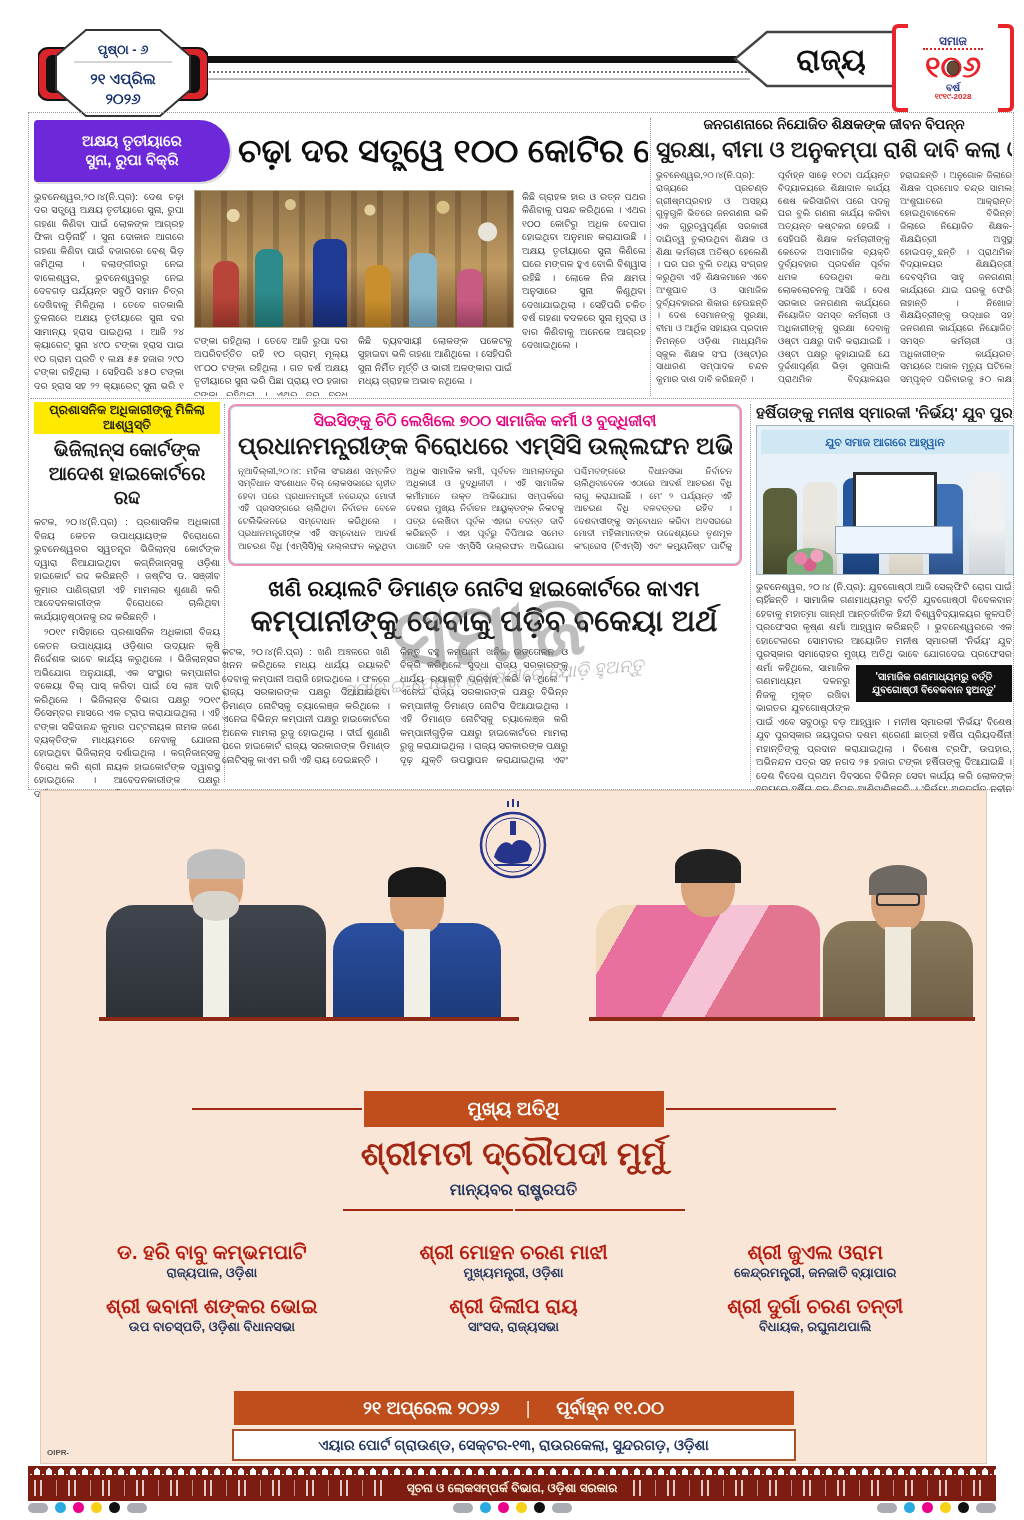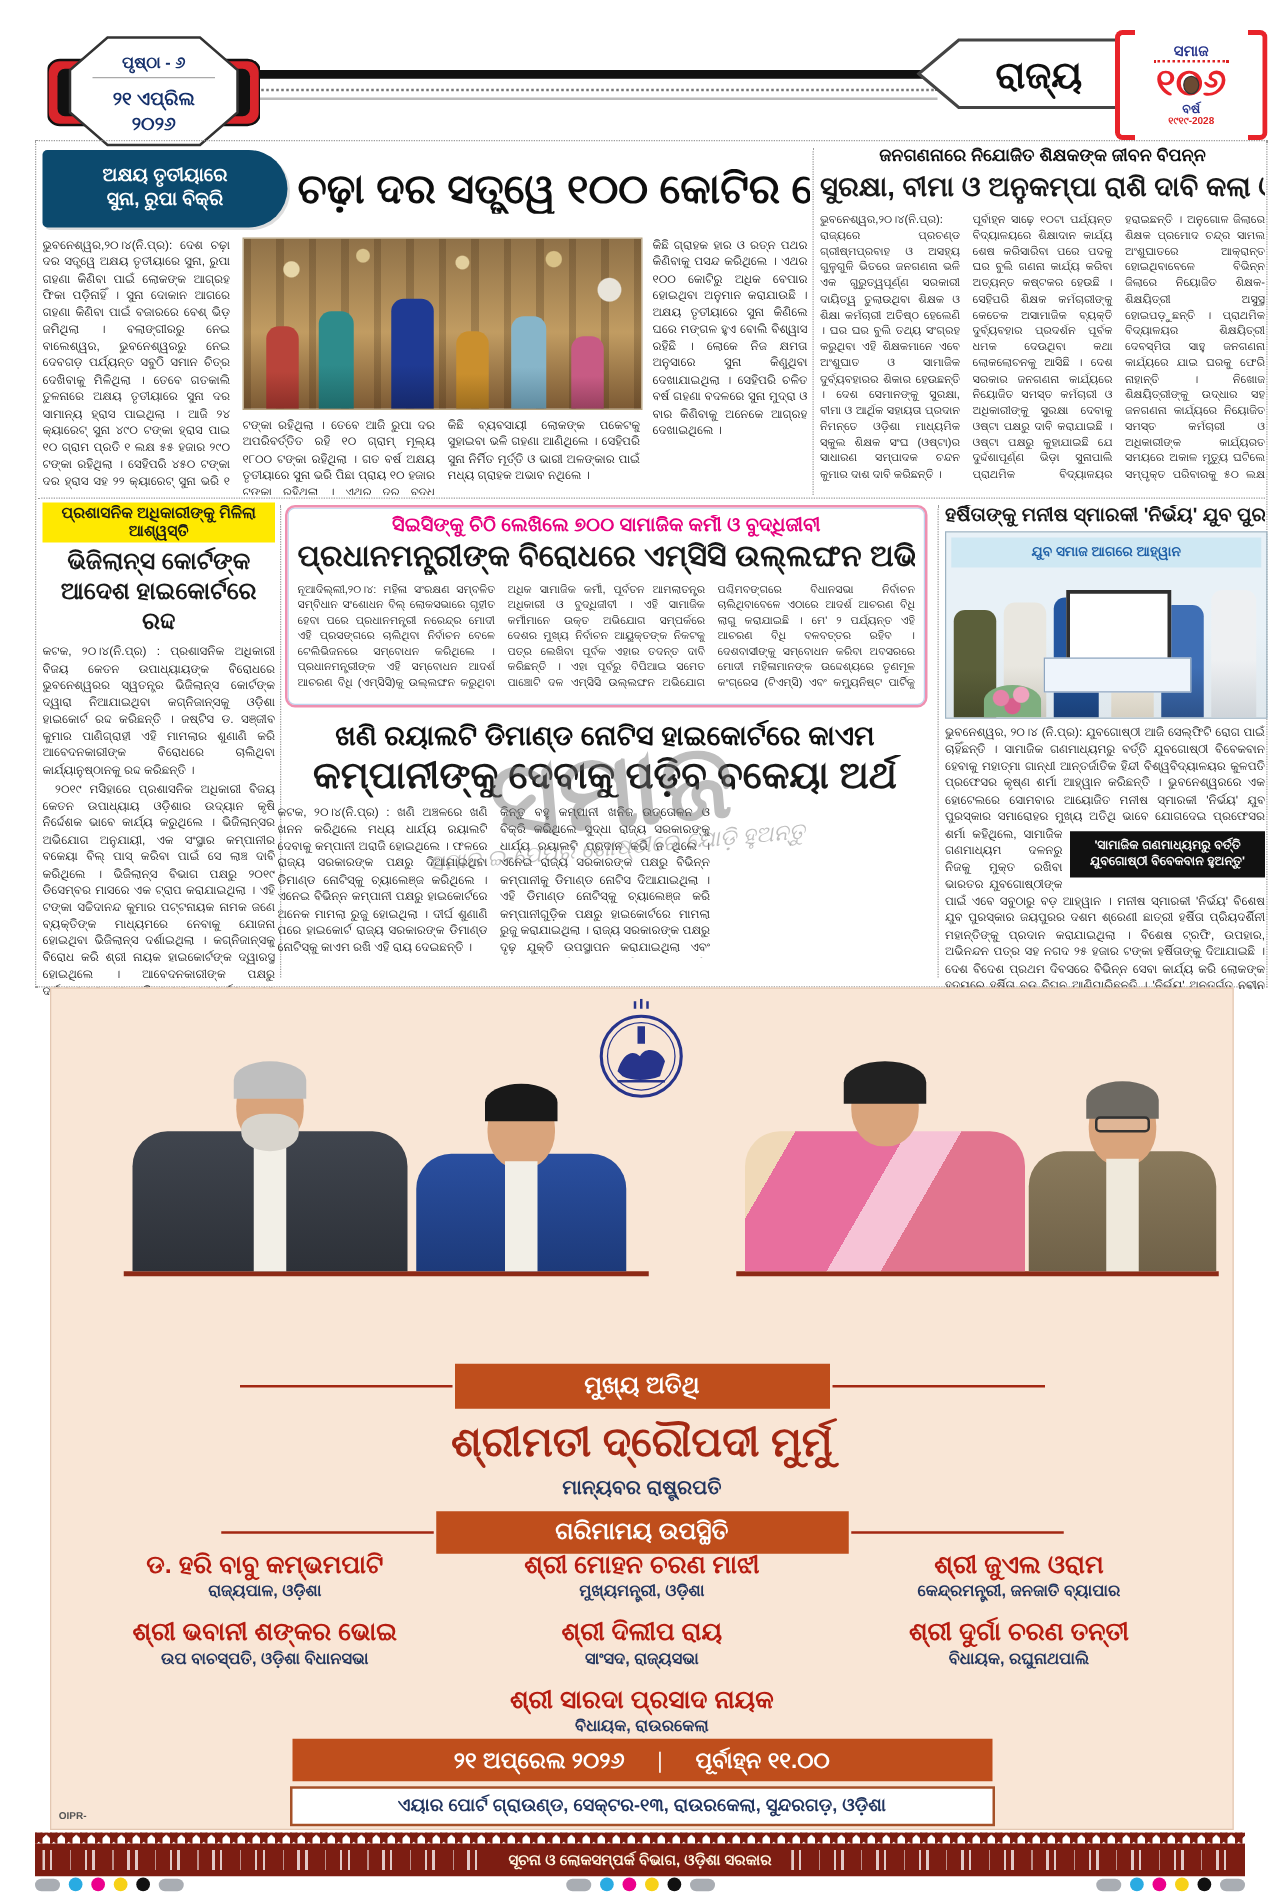--- a/index.html
+++ b/index.html
@@ -28,21 +28,21 @@
   
   .frame{position:absolute;left:28px;top:112px;width:984px;height:676px;border:1px dotted #9a9a9a;}
   .vdot{position:absolute;border-left:1px dotted #9a9a9a;}
   .hdot{position:absolute;border-top:1px dotted #9a9a9a;}
   
   .bodytext{font-size:9.5px;line-height:1.42;text-align:justify;color:#1c1c1c;overflow:hidden;}
   .kicker-center{font-weight:800;text-align:center;color:#101010;}
   
   .art-gold{position:absolute;left:34px;top:118px;width:614px;height:278px;}
   .gold-head{display:flex;align-items:center;gap:8px;height:66px;}
-  .gold-badge{width:196px;height:62px;background:#0c4a6e;border-radius:10px 80px 80px 10px;
+  .gold-badge{width:196px;height:62px;background:#6d28d9;border-radius:10px 80px 80px 10px;
               display:flex;flex-direction:column;align-items:center;justify-content:center;
               color:#fff;font-weight:800;font-size:15px;line-height:1.25;flex:none;box-shadow:2px 2px 0 #00000022;}
   .gold-headline{font-size:33px;font-weight:900;color:#0e0e0e;white-space:nowrap;overflow:hidden;}
   .gold-body{display:flex;gap:10px;margin-top:6px;}
   .gcolA{width:150px;height:204px;}
   .gmid{width:318px;}
   .gold-photo{position:relative;width:318px;height:136px;overflow:hidden;border:1px solid #b5a27f;
       background:linear-gradient(180deg,#8f7148 0%,#c19c62 55%,#7c5a34 100%);}
   .gold-photo::before{content:"";position:absolute;inset:0;
       background:radial-gradient(circle at 12% 18%,#e7d6a8 0 6px,transparent 7px),
@@ -331,21 +331,20 @@
 
     <div class="ad-row" style="top:300px;">
       <div class="ad-line"></div>
       <div class="ad-chip chip-chief">ମୁଖ୍ୟ ଅତିଥି</div>
       <div class="ad-line"></div>
     </div>
     <div class="ad-name-main">ଶ୍ରୀମତୀ ଦ୍ରୌପଦୀ ମୁର୍ମୁ</div>
     <div class="ad-role-main">ମାନ୍ୟବର ରାଷ୍ଟ୍ରପତି</div>
     <div class="ad-row" style="top:418px;">
       <div class="ad-line"></div>
-      <div class="ad-chip chip-presence">ଗରିମାମୟ ଉପସ୍ଥିତି</div>
       <div class="ad-line"></div>
     </div>
 
     <div class="dig-grid">
       <div>
           <div class="dig-name">ଡ. ହରି ବାବୁ କମ୍ଭମପାଟି</div>
           <div class="dig-role">ରାଜ୍ୟପାଳ, ଓଡ଼ିଶା</div>
         </div>
       <div>
           <div class="dig-name">ଶ୍ରୀ ମୋହନ ଚରଣ ମାଝୀ</div>
@@ -359,24 +358,20 @@
           <div class="dig-name">ଶ୍ରୀ ଭବାନୀ ଶଙ୍କର ଭୋଇ</div>
           <div class="dig-role">ଉପ ବାଚସ୍ପତି, ଓଡ଼ିଶା ବିଧାନସଭା</div>
         </div>
       <div>
           <div class="dig-name">ଶ୍ରୀ ଦିଲୀପ ରାୟ</div>
           <div class="dig-role">ସାଂସଦ, ରାଜ୍ୟସଭା</div>
         </div>
       <div>
           <div class="dig-name">ଶ୍ରୀ ଦୁର୍ଗା ଚରଣ ତନ୍ତୀ</div>
           <div class="dig-role">ବିଧାୟକ, ରଘୁନାଥପାଲି</div>
-        </div>
-      <div class="dig-center">
-          <div class="dig-name">ଶ୍ରୀ ସାରଦା ପ୍ରସାଦ ନାୟକ</div>
-          <div class="dig-role">ବିଧାୟକ, ରାଉରକେଲା</div>
         </div>
     </div>
 
     <div class="ad-datebar">
       <span>୨୧ ଅପ୍ରେଲ ୨୦୨୬</span>
       <span class="sep">|</span>
       <span>ପୂର୍ବାହ୍ନ ୧୧.୦୦</span>
     </div>
     <div class="ad-venue">ଏୟାର ପୋର୍ଟ ଗ୍ରାଉଣ୍ଡ, ସେକ୍ଟର-୧୩, ରାଉରକେଲା, ସୁନ୍ଦରଗଡ଼, ଓଡ଼ିଶା</div>
     <div class="oipr">OIPR-</div>

